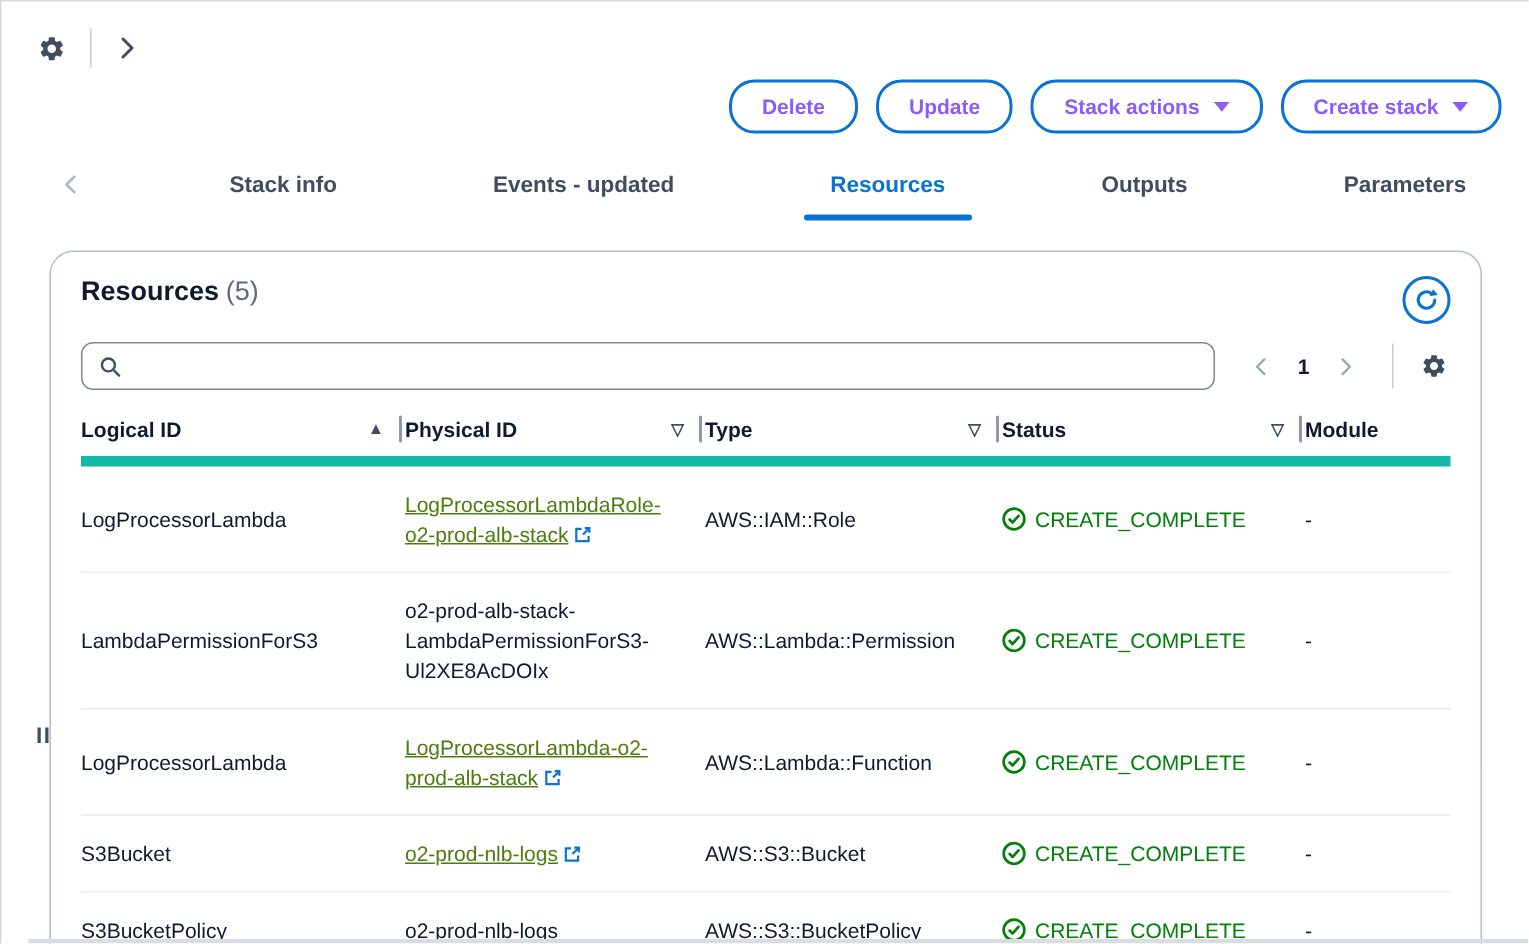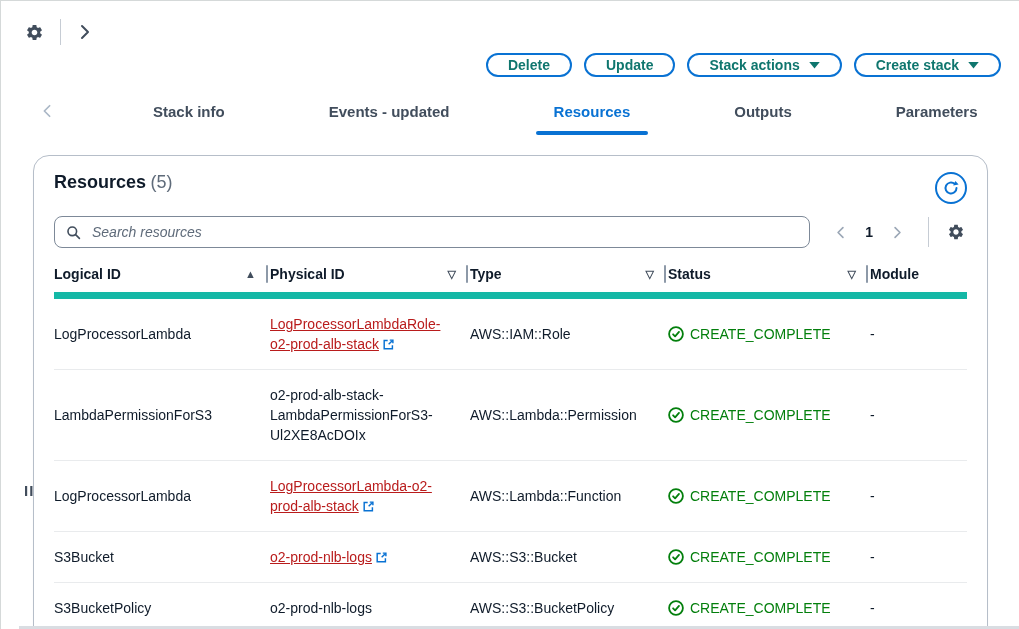--- a/index.html
+++ b/index.html
@@ -15,23 +15,23 @@
   
   .page-header { display:flex; justify-content:space-between; align-items:center; padding:18px 26px 0 24px; }
   .page-title { font-size:18px; font-weight:700; margin:0; color:#0f1b2a; }
   .header-tools { display:flex; align-items:center; gap:16px; color:#414d5c; }
   .icon-btn { background:none; border:none; padding:0; cursor:pointer; color:#414d5c; display:flex; align-items:center; }
   .vdivider { width:1px; height:26px; background:#c6ccd4; }
 
   
   .actions-row { display:flex; justify-content:flex-end; gap:12px; padding:8px 18px 0 0; }
   .btn {
-    display:inline-flex; align-items:center; gap:9px; height:24px; padding:0 20px;
+    display:inline-flex; align-items:center; gap:9px; height:36px; padding:0 20px;
     border:2px solid #0972d3; border-radius:17px; background:#fff;
-    color:#0f766e; font-weight:700; font-size:14px; font-family:inherit; cursor:pointer; white-space:nowrap;
+    color:#8b5cf6; font-weight:700; font-size:14px; font-family:inherit; cursor:pointer; white-space:nowrap;
   }
   .btn svg { display:block; }
 
   
   .tabs-row { display:flex; align-items:stretch; height:44px; margin:12px 24px 0 24px;gap:32px; }
   .tab { display:flex; align-items:center; padding:0 20px; font-size:15px; font-weight:700; color:#414d5c; position:relative; cursor:pointer; white-space:nowrap; }
   .tab.active { color:#0972d3; }
   .tab.active::after { content:""; position:absolute; left:2px; right:2px; bottom:-2px; height:4px; background:#0972d3; border-radius:2px; }
   .tab-divider { width:1px; background:#c6ccd4; margin:8px 0; }
   .tab-chevron { display:flex; align-items:center; padding:0 15px; background:none; border:none; cursor:pointer; }
@@ -62,21 +62,21 @@
   .prefs-btn { background:none; border:none; padding:0 2px; cursor:pointer; color:#414d5c; display:flex; align-items:center; }
 
   
   table { width:100%; border-collapse:collapse; table-layout:fixed; margin-top:8px; font-size:14px; }
   th { text-align:left; padding:10px 0 10px 0; border-bottom:7px solid #14b8a6; font-size:14px; color:#0f1b2a; position:relative; }
   .th-inner { display:flex; align-items:center; justify-content:space-between; padding-right:14px; font-weight:700; }
   th.has-div::after { content:""; position:absolute; right:2px; top:50%; transform:translateY(-50%); width:2px; height:18px; background:#8d99a8; border-radius:1px; }
   .sort-glyph { font-size:11px; color:#414d5c; margin-left:8px; }
   td { padding:15px 24px 15px 0; border-bottom:1px solid #e9ebed; vertical-align:middle; color:#0f1b2a; overflow-wrap:anywhere; line-height:20px; }
   tr:last-child td { border-bottom:none; }
-  .phys-link { color:#b91c1c; text-decoration:underline; cursor:pointer; }
+  .phys-link { color:#4d7c0f; text-decoration:underline; cursor:pointer; }
   .phys-link svg { display:inline-block; vertical-align:-2px; margin-left:3px; }
   .status-cell { display:flex; align-items:flex-start; gap:6px; color:#037f0c; }
   .status-cell svg { flex:none; margin-top:2px; }
   .status-text { color:#037f0c; }
 
   
   .side-marker { position:absolute; left:23px; top:481px; font-size:15px; font-weight:700; color:#414d5c; letter-spacing:1px; }
   .bottom-strip { position:absolute; bottom:0; left:18px; right:0; height:3px; background:#d9dde2; }
 </style>
 </head>
@@ -174,21 +174,20 @@
         </svg>
     </button>
   </div>
 
   <div class="controls-row">
     <div class="search-box">
       <svg width="15" height="15" viewBox="0 0 16 16">
           <circle cx="6.7" cy="6.7" r="4.6" fill="none" stroke="#414d5c" stroke-width="1.7"></circle>
           <path d="M10.3 10.3L14.3 14.3" stroke="#414d5c" stroke-width="1.7" stroke-linecap="round"></path>
         </svg>
-      <input type="text" placeholder="Search resources" style="">
     </div>
     <div class="pagination">
       <button class="page-chevron">
         <svg width="13" height="13" viewBox="0 0 16 16">
             <path d="M11 2L5 8l6 6" fill="none" stroke="currentColor" stroke-width="2" stroke-linecap="round" stroke-linejoin="round"></path>
           </svg>
       </button>
       <span class="page-num">1</span>
       <button class="page-chevron">
         <svg width="13" height="13" viewBox="0 0 16 16">

